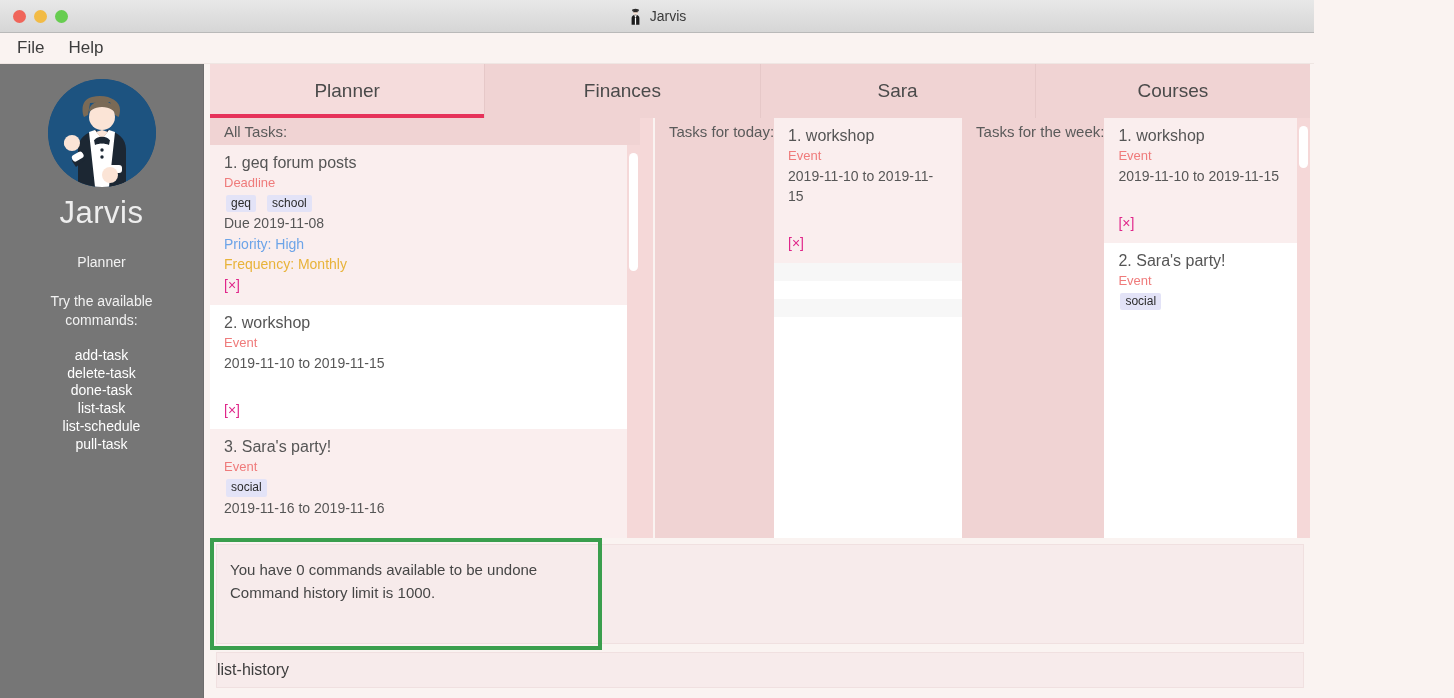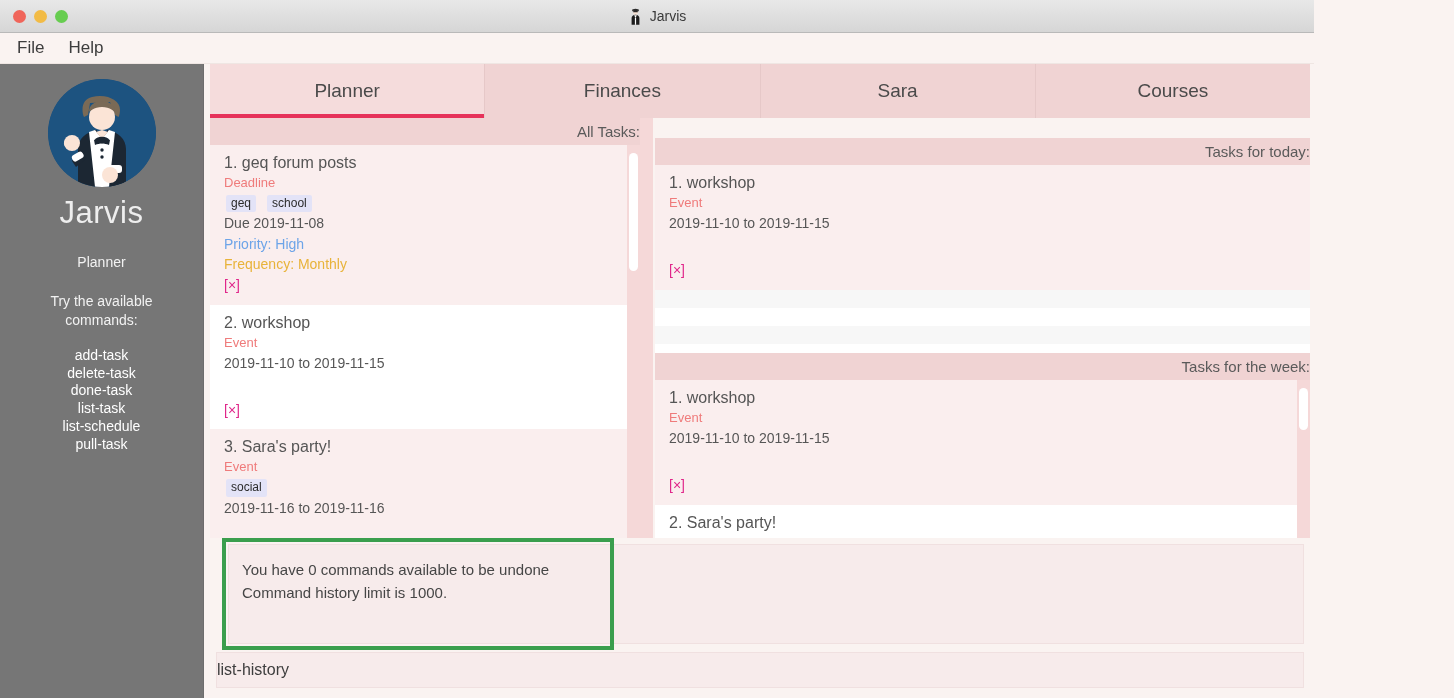--- a/index.html
+++ b/index.html
@@ -93,27 +93,26 @@
   .tab:last-child { border-right: none; }
   .tab.active { background: #f5dcdc; color: #4a4a4a; }
   .tab.active::after {
     content: ""; position: absolute; left: 0; right: 0; bottom: 0;
     height: 4px; background: #e6325a;
   }
 
   
   .panes { flex: 1 1 auto; display: flex; min-height: 0; padding: 0 4px 0 6px; gap: 0; }
   .pane-left  { width: 430px; flex: 0 0 430px; display: flex; flex-direction: column; min-height: 0; }
-  .pane-right { flex: 1 1 auto; display: flex; flex-direction: column; min-height: 0; margin-left: 2px; margin-top: 20px; }
+  .pane-right { flex: 1 1 auto; display: flex; flex-direction: row; min-height: 0; margin-left: 2px; }
 
   .section-header {
     background: #f0d3d3; color: #5a5a5a;
     font-size: 15px; padding: 5px 0 5px 14px;
     flex: 0 0 auto;
-    text-align: right;
   }
   .list-wrap { position: relative; flex: 1 1 auto; min-height: 0; background: #ffffff; overflow: hidden; }
 
   .task-card {
     padding: 8px 14px 9px 14px;
     background: #ffffff;
     position: relative;
   }
   .task-card.alt { background: #faeeee; }
   .task-title { font-size: 16px; color: #555555; line-height: 1.25; }
@@ -140,21 +139,21 @@
   .sb-thumb {
     position: absolute; left: 2px; width: 9px;
     background: #ffffff; border-radius: 5px;
   }
   .rail {
     width: 13px; flex: 0 0 13px; background: #f5d8d8; align-self: stretch;
   }
 
   
   .bottom { flex: 0 0 auto; background: #faf3f1; padding: 0 4px 0 6px; }
-  .result-row { position: relative; height: 112px; margin-left: 12px; }
+  .result-row { position: relative; height: 112px; }
   .result-bg {
     position: absolute; left: 6px; right: 6px; top: 6px; bottom: 6px;
     background: #f7ebeb; border: 1px solid #f0e0e0;
   }
   .result-box {
     position: absolute; left: 0px; top: 0px;
     width: 392px; height: 112px;
     border: 4px solid #3aa councils;
   }
   .result-box {

